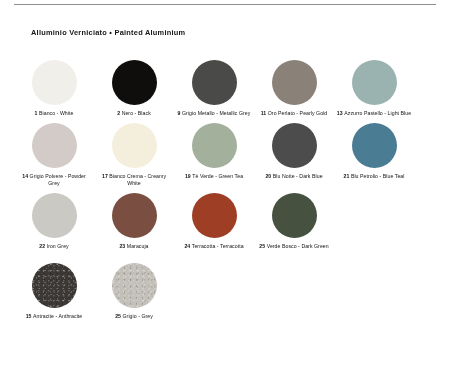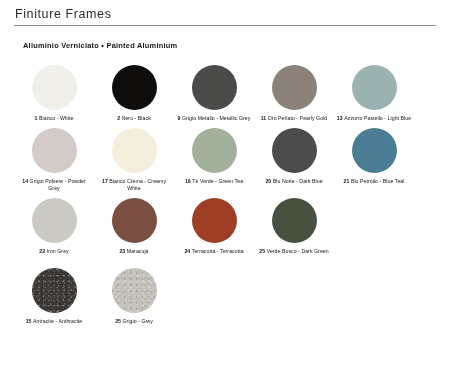--- a/index.html
+++ b/index.html
@@ -41,21 +41,21 @@
   }
   .section {
     margin: 0;
   }
   .section-title {
     font-size: 7.4px;
     font-weight: bold;
     letter-spacing: 0.25px;
     color: #161616;
     line-height: 9px;
-    margin: 8px;
+    margin: 16px;
     padding-top: 7px;
     padding-left: 1px;
   }
   .grid {
     display: flex;
     flex-wrap: wrap;
     margin: 0;
     padding: 0;
     list-style: none;
   }
@@ -95,21 +95,20 @@
     font-weight: bold;
   }
   .section-aluminium .grid { padding-top: 1px; }
   .section-speckled { margin-top: 7px; }
 </style>
 </head>
 <body>
 
 <div class="page">
 
-  <h1 class="page-title">Finiture Frames</h1>
   <div class="title-rule"></div>
 
   <section class="section section-aluminium">
     <h2 class="section-title">Alluminio Verniciato • Painted Aluminium</h2>
     <div class="grid">
         <div class="swatch-cell">
           <span class="swatch-dot" style="background-color: rgb(240, 239, 233);"></span>
           <span class="swatch-label"><span class="code">1 </span><span>Bianco - White</span></span>
         </div>
         <div class="swatch-cell">

